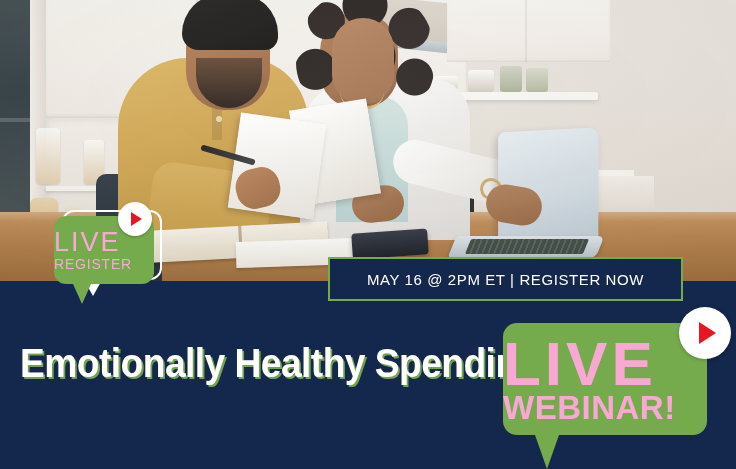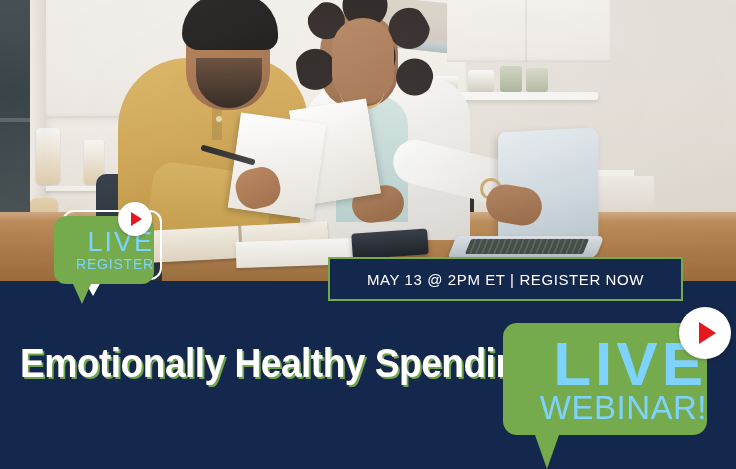--- a/index.html
+++ b/index.html
@@ -408,21 +408,21 @@
     background:#ffffff;
     border-radius:50%;
     display:flex; align-items:center; justify-content:center;
   }
   .playbtn i {
     display:block; width:0; height:0;
     border-style: solid;
     border-color: transparent transparent transparent #e8161f;
   }
   .badge-live, .badge-webinar {
-    position:absolute; color:#7dd3fc; text-align:right;
+    position:absolute; color:#f9a8d4; text-align:left;
     white-space:nowrap;
   }
 
   
   #badge-small { left:48px; top:202px; width:116px; height:96px; }
   #badge-small .bubble-outline { left:14px; top:8px; width:100px; height:70px; }
   #badge-small .outline-tail { left:36px; top:78px; border-width:16px 9px 0 9px; }
   #badge-small .bubble { left:6px; top:14px; width:100px; height:68px; }
   #badge-small .bubble-tail { left:25px; top:82px; border-width:20px 9px 0 9px; }
   #badge-small .playbtn { left:70px; top:0px; width:34px; height:34px;
@@ -444,21 +444,21 @@
   #badge-large .bubble-tail { left:32px; top:128px; border-width:34px 12px 0 12px; }
   #badge-large .playbtn { left:176px; top:0px; width:52px; height:52px;
       box-shadow:0 1px 4px rgba(0,0,0,.22); }
   #badge-large .playbtn i { border-width:11px 0 11px 17px; margin-left:4px; }
   #badge-large .badge-live {
       left:0px; top:26px; width:204px;
       font-size:62px; font-weight:700; letter-spacing:4px; line-height:62px;
   }
   #badge-large .badge-webinar {
       left:0px; top:84px; width:204px;
-      font-size:33px; font-weight:400; letter-spacing:.5px; line-height:34px;
+      font-size:33px; font-weight:700; letter-spacing:.5px; line-height:34px;
   }
 </style>
 </head>
 <body>
 
 <div id="banner">
 
   <div class="photo">
     <div class="wall"></div>
     <div class="dark-door"></div>
@@ -533,21 +533,21 @@
     <div class="man-hand"></div>
 
     <div class="photo-soft"></div>
   </div>
 
   <div class="navy"></div>
 
   <div class="headline">Emotionally Healthy Spending</div>
 
   <div class="register">
-    <span>MAY 13  @ 2PM ET | REGISTER NOW</span>
+    <span>MAY 16  @ 2PM ET | REGISTER NOW</span>
   </div>
 
   <div class="badge-wrap" id="badge-small">
     <div class="bubble-outline"></div>
     <div class="outline-tail"></div>
     <div class="bubble"></div>
     <div class="bubble-tail"></div>
     <div class="badge-live">LIVE</div>
     <div class="badge-webinar">REGISTER</div>
     <div class="playbtn">

